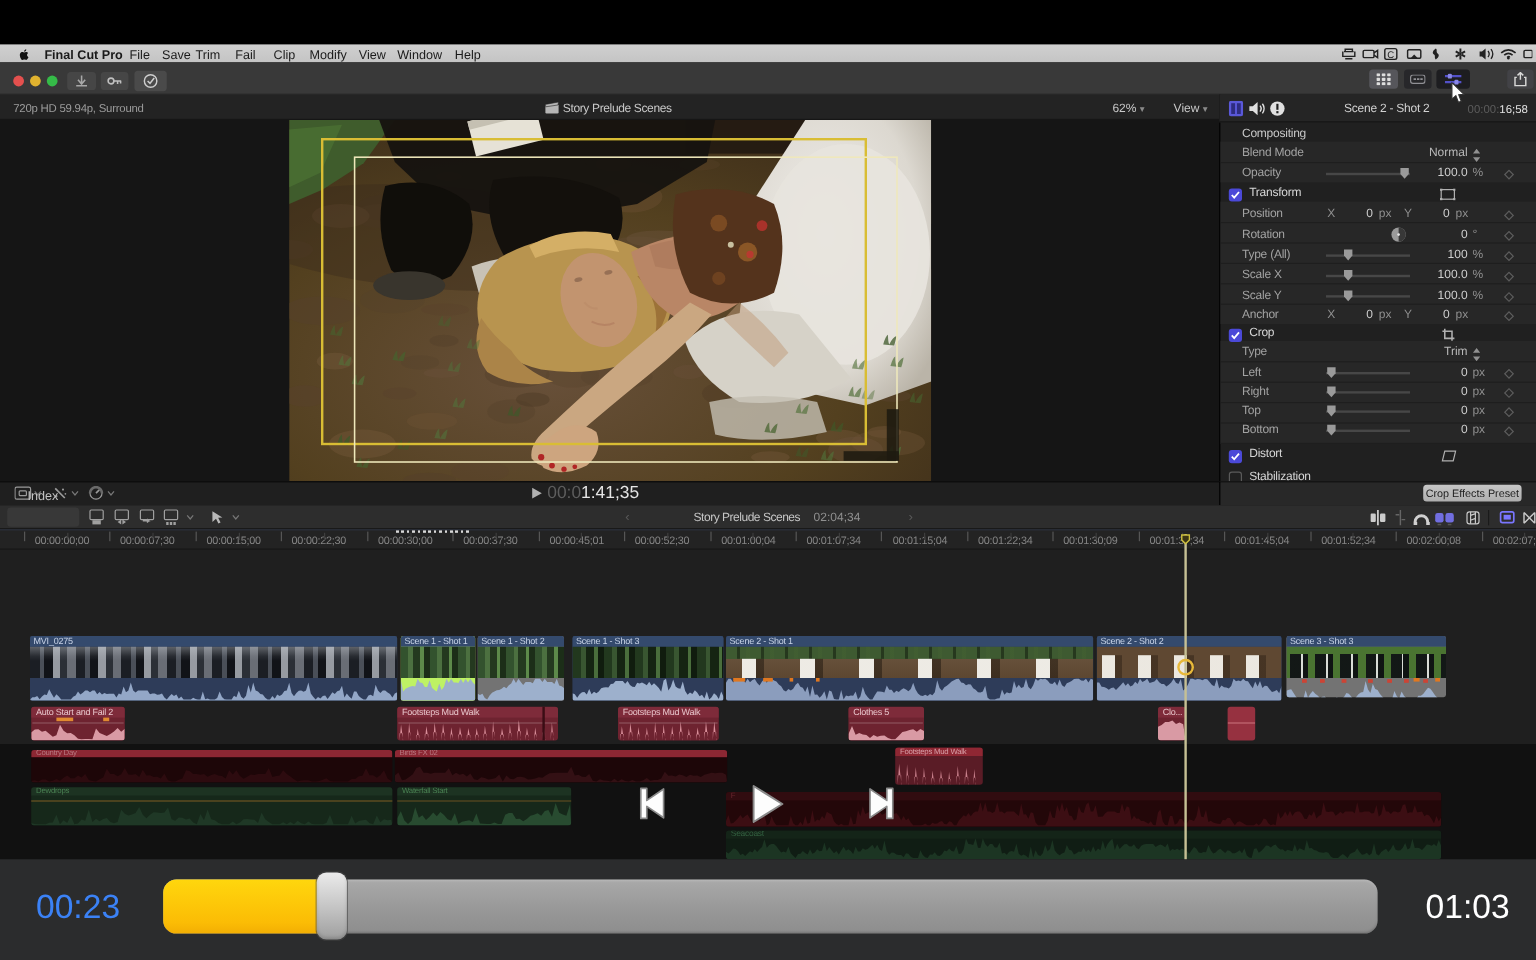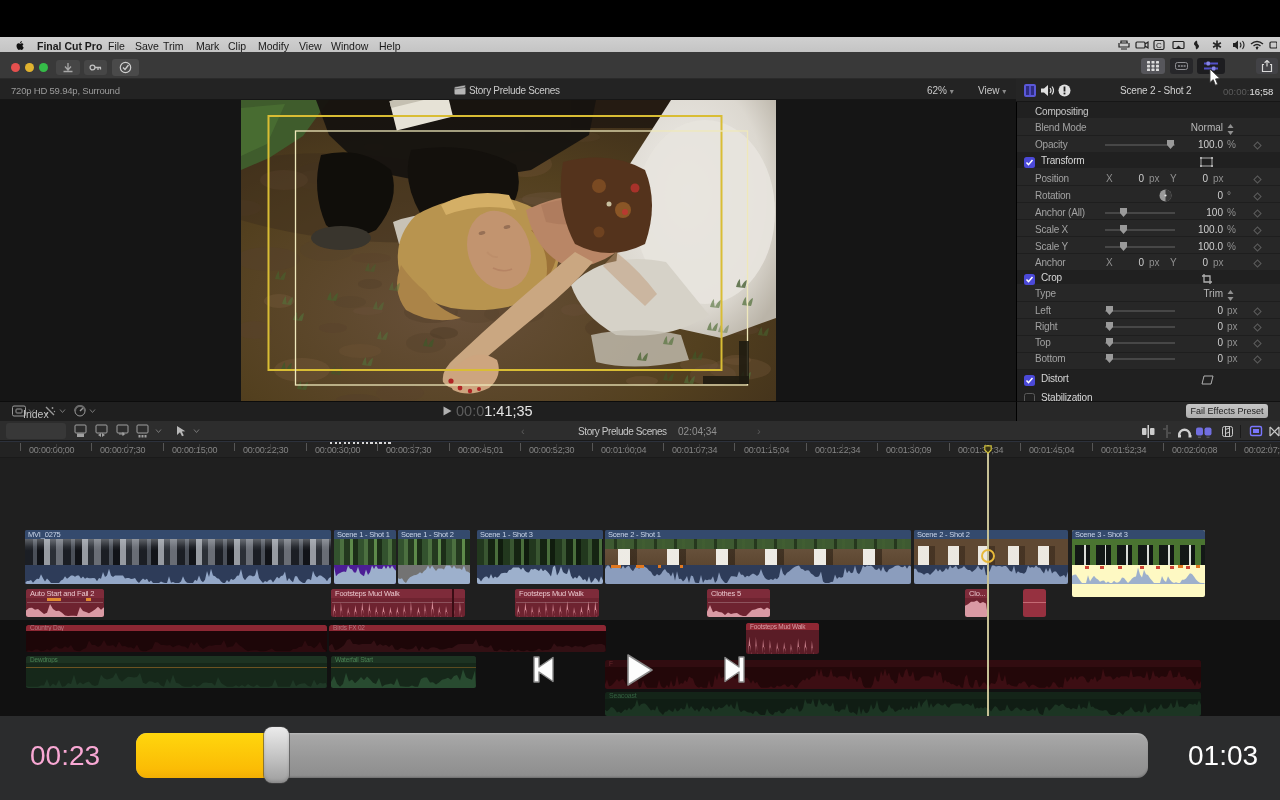--- a/index.html
+++ b/index.html
@@ -14,21 +14,21 @@
 <div class="row" style="left:0;top:37px;width:1280px;height:15px;color:#1a1a1a;font-size:11.5px;">
  <svg class="abs" style="left:15px;top:2.5px" width="11" height="11" viewBox="0 0 24 24">
         <path fill="#111" d="M16.4 12.7c0-2.4 2-3.6 2.1-3.7-1.1-1.7-2.9-1.9-3.5-1.9-1.5-.2-2.9.9-3.7.9-.8 0-1.9-.9-3.2-.86-1.6 0-3.1 1-4 2.4-1.7 3-0.4 7.4 1.2 9.8.8 1.2 1.8 2.5 3 2.4 1.2-.05 1.7-.8 3.2-.8 1.5 0 1.9.8 3.2.74 1.3 0 2.2-1.2 3-2.4.9-1.4 1.3-2.7 1.3-2.8-.03-.01-2.5-1-2.6-3.8zM14 5.4c.66-.8 1.1-1.9 1-3-.95.04-2.1.63-2.8 1.4-.6.7-1.2 1.8-1 2.9 1.05.08 2.14-.54 2.8-1.3z"></path>
       </svg>
 </div>
 <div class="abs" style="top:39.5px;left:0;width:1280px;height:13px;color:#1a1a1a;font-size:10.5px">
  <b class="abs" style="left:37px">Final Cut Pro</b>
  <span class="abs" style="left:108px">File</span>
       <span class="abs" style="left:135px">Save</span>
       <span class="abs" style="left:163px">Trim</span>
-      <span class="abs" style="left:196px">Mark</span>
+      <span class="abs" style="left:196px">Fail</span>
       <span class="abs" style="left:228px">Clip</span>
       <span class="abs" style="left:258px">Modify</span>
       <span class="abs" style="left:299px">View</span>
       <span class="abs" style="left:331px">Window</span>
       <span class="abs" style="left:379px">Help</span>
 </div>
 <svg class="abs" style="left:1117px;top:39px" width="160" height="12" viewBox="0 0 160 12" fill="none" stroke="#222" stroke-width="1.2">
  <path d="M3,4 h8 M2,4 v4 h10 v-4 M4,4 v-2 h6 v2 M4,10 h6"></path>
  <rect x="19" y="3" width="9" height="6" rx="1"></rect>
       <path d="M28 5 l3-2 v6 l-3-2"></path>
@@ -363,21 +363,21 @@
     <svg class="abs" style="left:1159px;top:189px" width="13" height="13" viewBox="0 0 13 13">
       <circle cx="6.5" cy="6.5" r="6" fill="#9a9a9a"></circle>
       <path d="M6.5 6.5 L6.5 0.5 A6 6 0 0 1 6.5 12.5 Z" fill="#383838"></path>
       <circle cx="6.5" cy="6.5" r="1.1" fill="#e2e2e2"></circle>
     </svg>
     <div class="abs" style="left:1146px;top:190px;width:77px;text-align:right;font-size:10px;color:#cfcfcf">0</div>
     <div class="abs" style="left:1227px;top:190px;font-size:10px;color:#8f8f8f">°</div>
     <svg class="abs" style="left:1253px;top:192px" width="9" height="9" viewBox="0 0 9 9">
       <rect x="2" y="2" width="5" height="5" transform="rotate(45 4.5 4.5)" stroke="#5c5c5c" fill="none"></rect>
     </svg>
-    <div class="abs" style="left:1035px;top:207px;font-size:10px;letter-spacing:-0.2px;color:#a2a2a2">Anchor (All)</div>
+    <div class="abs" style="left:1035px;top:207px;font-size:10px;letter-spacing:-0.2px;color:#a2a2a2">Type (All)</div>
     <div class="abs" style="left:1105px;top:212px;width:70px;height:1.5px;background:#474747"></div>
     <svg class="abs" style="left:1119px;top:207px" width="9" height="11" viewBox="0 0 9 11">
       <path d="M1 1 h7 v5 L4.5 10 L1 6 Z" rx="2" fill="#9a9a9a"></path>
     </svg>
     <div class="abs" style="left:1146px;top:207px;width:77px;text-align:right;font-size:10px;color:#cfcfcf">100</div>
     <div class="abs" style="left:1227px;top:207px;font-size:10px;color:#8f8f8f">%</div>
     <svg class="abs" style="left:1253px;top:209px" width="9" height="9" viewBox="0 0 9 9">
       <rect x="2" y="2" width="5" height="5" transform="rotate(45 4.5 4.5)" stroke="#5c5c5c" fill="none"></rect>
     </svg>
     <div class="abs" style="left:1035px;top:224px;font-size:10px;letter-spacing:-0.2px;color:#a2a2a2">Scale X</div>
@@ -467,21 +467,21 @@
     <svg class="abs" style="left:1024px;top:375px" width="11" height="11" viewBox="0 0 11 11">
       <path d="M2.5 5.5 l2 2.2 L8.5 3" stroke="#fff" stroke-width="1.5" fill="none"></path>
     </svg>
     <div class="abs" style="left:1041px;top:373px;font-size:10px;letter-spacing:-0.2px;color:#d6d6d6">Distort</div>
     <svg class="abs" style="left:1201px;top:375px" width="13" height="10" viewBox="0 0 13 10">
       <path d="M3 1 h9 L10 9 H1 Z" stroke="#b0b0b0" fill="none"></path>
     </svg>
     <div class="abs" style="left:1024px;top:393px;width:11px;height:11px;border-radius:2.5px;border:1px solid #5a5a5a"></div>
     <div class="abs" style="left:1041px;top:392px;font-size:10px;letter-spacing:-0.2px;color:#d6d6d6">Stabilization</div>
     <div class="abs" style="left:1016px;top:401px;width:264px;height:20px;background:#282828;border-top:1px solid #111;border-left:1px solid #000"></div>
-    <div class="abs" style="left:1186px;top:404px;width:82px;height:14px;background:linear-gradient(#c6c6c6,#aeaeae);border-radius:3px;font-size:9px;color:#1c1c1c;text-align:center;line-height:14px;white-space:nowrap">Fail Effects Preset</div>
+    <div class="abs" style="left:1186px;top:404px;width:82px;height:14px;background:linear-gradient(#c6c6c6,#aeaeae);border-radius:3px;font-size:9px;color:#1c1c1c;text-align:center;line-height:14px;white-space:nowrap">Crop Effects Preset</div>
 <div class="abs" style="left:0;top:421px;width:1280px;height:20px;background:#2d2d2d;border-bottom:1px solid #191919"></div>
 <div class="abs" style="left:6px;top:423px;width:60px;height:16px;background:#383838;border-radius:3px"></div>
 <div class="abs" style="left:23px;top:408px;font-size:10.5px;color:#c4c4c4">Index</div>
 <svg class="abs" style="left:74px;top:424px" width="130" height="14" viewBox="0 0 130 14">
 <g stroke="#a0a0a0" fill="none">
         <rect x="1" y="1" width="11" height="8" rx="1"></rect>
         <rect x="3" y="9.5" width="7" height="3.5" fill="#a0a0a0" stroke="none"></rect>
       </g>
 <g transform="translate(21,0)" stroke="#a0a0a0" fill="none">
         <rect x="1" y="1" width="11" height="8" rx="1"></rect>
@@ -592,21 +592,21 @@
     <div class="abs" style="left:0;top:620px;width:1280px;height:96px;background:#111111"></div>
     <div class="abs" style="left:25px;top:530px;width:306px;height:54px;background:#2e3c59;border-radius:2px;overflow:hidden">
       <div style="position:absolute;left:0;top:0;width:306px;height:9px;background:#344a6d;font-size:7.5px;letter-spacing:-0.2px;color:#c9d4e8;padding-left:3px;line-height:9px;white-space:nowrap;overflow:hidden">MVI_0275</div>
       <div style="position:absolute;left:0;top:9px;width:306px;height:26px;background-image:linear-gradient(rgba(205,210,216,.38), rgba(205,210,216,.08) 30%, rgba(0,0,0,0) 45%),repeating-linear-gradient(90deg, #1b1e24 0 8px, #4a4f58 8px 12px, #111318 12px 19px, #969aa1 19px 25px, #2b2f36 25px 31px, #696d75 31px 38px);"></div>
       <div style="position:absolute;left:0;top:35px;width:306px;height:19px">
         <svg width="306" height="19" style="position:absolute;left:0;bottom:0">
           <polygon points="0,19 0,17.9 2,16.1 4,16.1 6,15.1 8,17.8 10,15.5 12,13.7 14,14.1 16,9.3 18,13.2 20,16.5 22,13.5 24,15.4 26,17.9 28,17.9 30,17.9 32,17.9 34,17.9 36,15.6 38,14.6 40,11.2 42,13.8 44,12.3 46,10.5 48,10.5 50,11.8 52,10.5 54,10.5 56,13.6 58,11.6 60,13.8 62,12.4 64,13.3 66,13.2 68,13.1 70,13.2 72,16.3 74,13.0 76,13.7 78,7.1 80,11.9 82,10.5 84,3.8 86,10.5 88,12.0 90,10.5 92,10.5 94,10.5 96,10.5 98,10.5 100,13.5 102,13.0 104,13.0 106,14.0 108,13.7 110,12.9 112,16.2 114,17.9 116,15.4 118,13.4 120,15.0 122,13.8 124,17.2 126,15.4 128,17.9 130,17.9 132,17.9 134,17.9 136,16.4 138,17.6 140,17.9 142,17.9 144,11.2 146,17.8 148,17.1 150,17.9 152,17.9 154,17.9 156,16.6 158,11.2 160,15.8 162,17.7 164,17.9 166,17.9 168,17.9 170,14.7 172,16.0 174,10.6 176,15.6 178,17.3 180,14.7 182,5.9 184,12.1 186,3.8 188,10.5 190,11.3 192,13.3 194,13.8 196,16.5 198,17.9 200,17.9 202,15.1 204,17.2 206,13.8 208,14.9 210,13.7 212,10.8 214,10.5 216,3.9 218,12.4 220,15.2 222,12.4 224,10.6 226,10.5 228,11.5 230,10.5 232,3.8 234,12.9 236,15.7 238,17.9 240,15.9 242,17.0 244,15.0 246,14.6 248,17.4 250,14.8 252,11.8 254,13.4 256,11.1 258,10.5 260,6.4 262,16.2 264,12.9 266,15.5 268,17.3 270,11.2 272,11.2 274,15.1 276,16.7 278,17.9 280,17.9 282,14.6 284,13.9 286,15.2 288,5.7 290,10.5 292,12.4 294,10.5 296,10.5 298,12.1 300,13.4 302,16.3 304,13.0 306,11.9 306,19" fill="#93a7c7"></polygon>
         </svg>
       </div>
     </div>
-    <div class="abs" style="left:334px;top:530px;width:62px;height:54px;background:#4c1d95;border-radius:2px;overflow:hidden">
+    <div class="abs" style="left:334px;top:530px;width:62px;height:54px;background:#bef264;border-radius:2px;overflow:hidden">
       <div style="position:absolute;left:0;top:0;width:62px;height:9px;background:#344a6d;font-size:7.5px;letter-spacing:-0.2px;color:#c9d4e8;padding-left:3px;line-height:9px;white-space:nowrap;overflow:hidden">Scene 1 - Shot 1</div>
       <div style="position:absolute;left:0;top:9px;width:62px;height:26px;background:repeating-linear-gradient(90deg,#33522e 0 6px,#4c7040 6px 10px,#24391f 10px 16px,#5d8a4a 16px 19px,#1c2e18 19px 24px);"></div>
       <div style="position:absolute;left:0;top:35px;width:62px;height:19px">
         <svg width="62" height="19" style="position:absolute;left:0;bottom:0">
           <polygon points="0,19 0,1.6 2,11.3 4,9.0 6,7.9 8,7.1 10,6.6 12,7.1 14,0.6 16,3.8 18,4.2 20,7.4 22,7.6 24,1.8 26,8.2 28,10.0 30,11.2 32,4.5 34,10.0 36,7.3 38,0.6 40,3.9 42,0.6 44,3.8 46,3.8 48,4.1 50,0.6 52,4.1 54,0.6 56,3.8 58,0.6 60,3.8 62,5.7 62,19" fill="#9db0cc"></polygon>
         </svg>
       </div>
     </div>
     <div class="abs" style="left:398px;top:530px;width:72px;height:54px;background:#737373;border-radius:2px;overflow:hidden">
       <div style="position:absolute;left:0;top:0;width:76px;height:9px;background:#344a6d;font-size:7.5px;letter-spacing:-0.2px;color:#c9d4e8;padding-left:3px;line-height:9px;white-space:nowrap;overflow:hidden">Scene 1 - Shot 2</div>
@@ -637,21 +637,21 @@
     </div>
     <div class="abs" style="left:914px;top:530px;width:154px;height:54px;background:#2e3c59;border-radius:2px;overflow:hidden">
       <div style="position:absolute;left:0;top:0;width:154px;height:9px;background:#344a6d;font-size:7.5px;letter-spacing:-0.2px;color:#c9d4e8;padding-left:3px;line-height:9px;white-space:nowrap;overflow:hidden">Scene 2 - Shot 2</div>
       <div style="position:absolute;left:0;top:9px;width:154px;height:26px;background-image:repeating-linear-gradient(90deg, rgba(0,0,0,0) 0 4px, rgba(240,237,230,.97) 4px 15px, rgba(40,28,18,.45) 15px 21px, rgba(0,0,0,0) 21px 30px),linear-gradient(#5f4832 0 100%);background-size:100% 75%,100% 100%;background-position:0 100%,0 0;background-repeat:no-repeat,no-repeat;"></div>
       <div style="position:absolute;left:0;top:35px;width:154px;height:19px">
         <svg width="154" height="19" style="position:absolute;left:0;bottom:0">
           <polygon points="0,19 0,3.7 2,3.8 4,7.2 6,7.4 8,8.3 10,9.8 12,8.3 14,8.0 16,10.1 18,8.0 20,5.9 22,3.6 24,6.4 26,4.3 28,7.1 30,6.1 32,3.1 34,5.1 36,0.6 38,3.3 40,2.3 42,0.6 44,4.2 46,3.5 48,2.9 50,0.9 52,3.6 54,4.9 56,5.0 58,7.0 60,5.6 62,3.7 64,0.6 66,4.0 68,4.9 70,0.8 72,10.5 74,8.8 76,5.5 78,0.6 80,0.6 82,1.4 84,0.9 86,1.1 88,1.8 90,0.9 92,1.0 94,3.3 96,5.9 98,6.8 100,0.6 102,8.8 104,6.2 106,7.8 108,8.0 110,8.8 112,6.7 114,0.6 116,2.7 118,2.0 120,2.7 122,0.6 124,2.4 126,2.7 128,5.9 130,8.6 132,2.9 134,7.1 136,2.6 138,8.4 140,6.5 142,6.6 144,9.3 146,11.7 148,11.0 150,10.1 152,12.8 154,6.4 154,19" fill="#8b9dbd"></polygon>
         </svg>
       </div>
     </div>
-    <div class="abs" style="left:1072px;top:530px;width:133px;height:67px;background:#fef9c3;border-radius:2px;overflow:hidden">
+    <div class="abs" style="left:1072px;top:530px;width:133px;height:51px;background:#737373;border-radius:2px;overflow:hidden">
       <div style="position:absolute;left:0;top:0;width:133px;height:9px;background:#344a6d;font-size:7.5px;letter-spacing:-0.2px;color:#c9d4e8;padding-left:3px;line-height:9px;white-space:nowrap;overflow:hidden">Scene 3 - Shot 3</div>
       <div style="position:absolute;left:0;top:9px;width:133px;height:26px;background-image:repeating-linear-gradient(90deg, rgba(0,0,0,0) 0 3px, rgba(16,19,21,.95) 3px 12px, rgba(232,232,232,.9) 12px 13.5px, rgba(12,15,17,.95) 13.5px 18px, rgba(0,0,0,0) 18px 21px),linear-gradient(#4a7431 0 100%);background-size:100% 78%,100% 100%;background-position:0 100%,0 0;background-repeat:no-repeat,no-repeat;"></div>
       <div style="position:absolute;left:0;top:35px;width:133px;height:19px">
         <svg width="133" height="19" style="position:absolute;left:0;bottom:0">
           <polygon points="0,19 0,10.7 2,9.7 4,9.4 6,12.5 8,15.6 10,17.9 12,17.9 14,17.9 16,10.3 18,16.5 20,13.2 22,10.8 24,13.2 26,14.5 28,16.7 30,15.7 32,15.4 34,17.9 36,16.6 38,17.9 40,17.9 42,15.8 44,17.6 46,17.4 48,15.9 50,12.6 52,13.1 54,15.5 56,17.9 58,16.1 60,13.5 62,12.1 64,11.6 66,2.6 68,9.5 70,12.5 72,4.8 74,9.2 76,10.0 78,13.3 80,15.6 82,17.9 84,17.9 86,17.9 88,17.9 90,10.9 92,15.3 94,16.9 96,11.2 98,14.7 100,16.9 102,17.9 104,17.3 106,17.9 108,17.9 110,14.8 112,14.7 114,13.4 116,10.7 118,8.2 120,8.9 122,11.6 124,14.6 126,16.6 128,17.7 130,17.9 132,17.9 133,19" fill="#9db0cc"></polygon>
         </svg>
       </div>
     </div>
     <div class="abs" style="left:611px;top:565px;width:10px;height:3px;background:#e07820"></div>
     <div class="abs" style="left:636px;top:565px;width:8px;height:3px;background:#e07820"></div>
@@ -760,17 +760,17 @@
     <svg class="abs" style="left:531px;top:655px;z-index:30" width="26" height="29" viewBox="0 0 26 29">
       <path d="M3 2 h5 v10 L22 2.5 v24 L8 17 v10 H3 Z" fill="#fdfdfd" stroke="#8a8a8a" stroke-width="1.4" stroke-linejoin="round"></path>
     </svg>
     <svg class="abs" style="left:625px;top:652px;z-index:30" width="30" height="36" viewBox="0 0 30 36">
       <path d="M3 3 L27 18 L3 33 Z" fill="#fdfdfd" stroke="#8a8a8a" stroke-width="1.6" stroke-linejoin="round"></path>
     </svg>
     <svg class="abs" style="left:721px;top:655px;z-index:30" width="26" height="29" viewBox="0 0 26 29">
       <path d="M23 2 h-5 v10 L4 2.5 v24 L18 17 v10 h5 Z" fill="#fdfdfd" stroke="#8a8a8a" stroke-width="1.4" stroke-linejoin="round"></path>
     </svg>
 <div class="abs" style="left:0;top:716px;width:1280px;height:84px;background:#2b2c2d"></div>
-<div class="abs" style="left:30px;top:740px;font-size:28px;color:#f9a8d4">00:23</div>
+<div class="abs" style="left:30px;top:740px;font-size:28px;color:#3b82f6">00:23</div>
 <div class="abs" style="left:1188px;top:740px;font-size:28px;color:#fff">01:03</div>
 <div class="abs" style="left:136px;top:733px;width:1012px;height:45px;border-radius:11px;background:linear-gradient(#a9a9a9,#989898 55%,#8d8d8d);box-shadow:inset 0 1px 2px rgba(255,255,255,.25), inset 0 -1px 2px rgba(0,0,0,.25)"></div>
 <div class="abs" style="left:136px;top:733px;width:150px;height:45px;border-radius:11px 0 0 11px;background:linear-gradient(#ffd60d,#fbbc05 80%,#f2ae03)"></div>
 <div class="abs" style="left:264px;top:727px;width:25px;height:56px;border-radius:8px;background:linear-gradient(#ebebeb,#c2c2c2 55%,#9e9e9e);box-shadow:0 0 0 1px rgba(70,70,70,.6), inset 0 -2px 3px rgba(0,0,0,.15)"></div>
 </div>
 </body></html>

